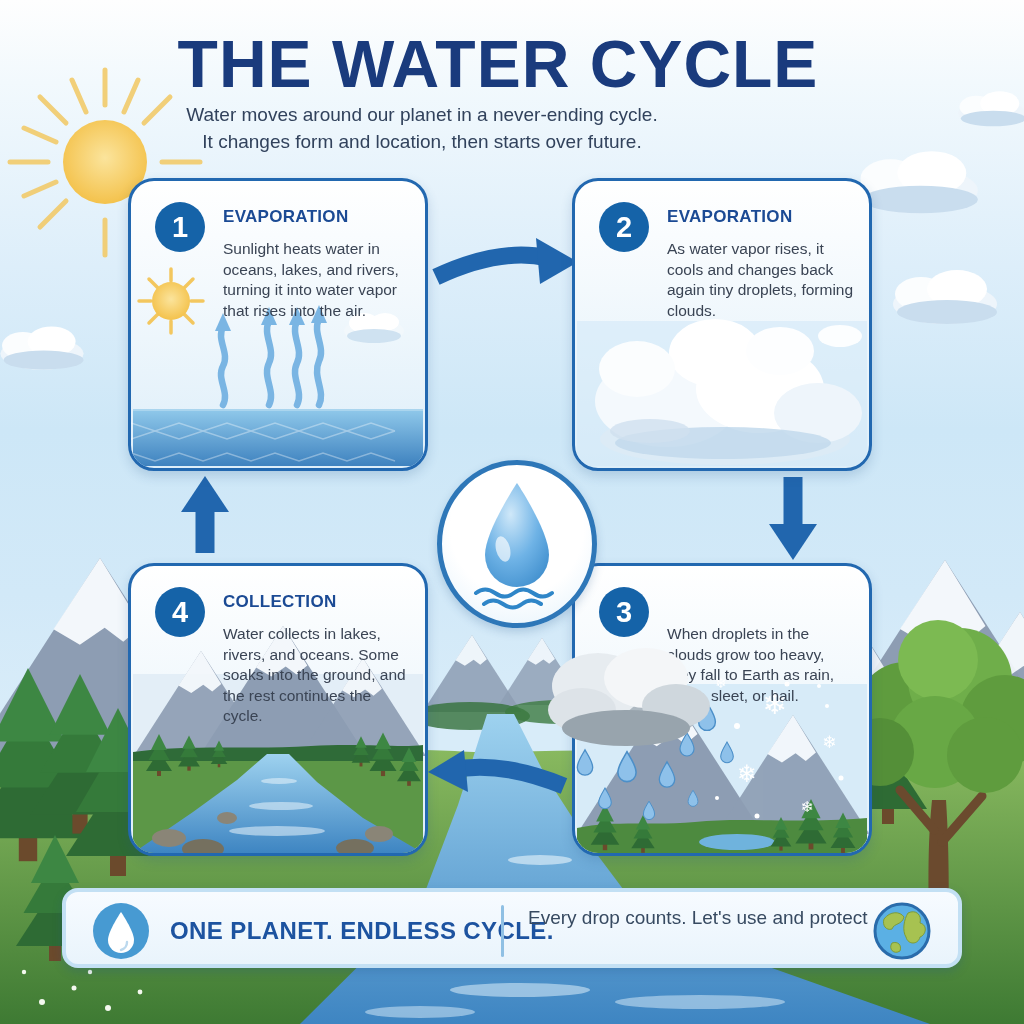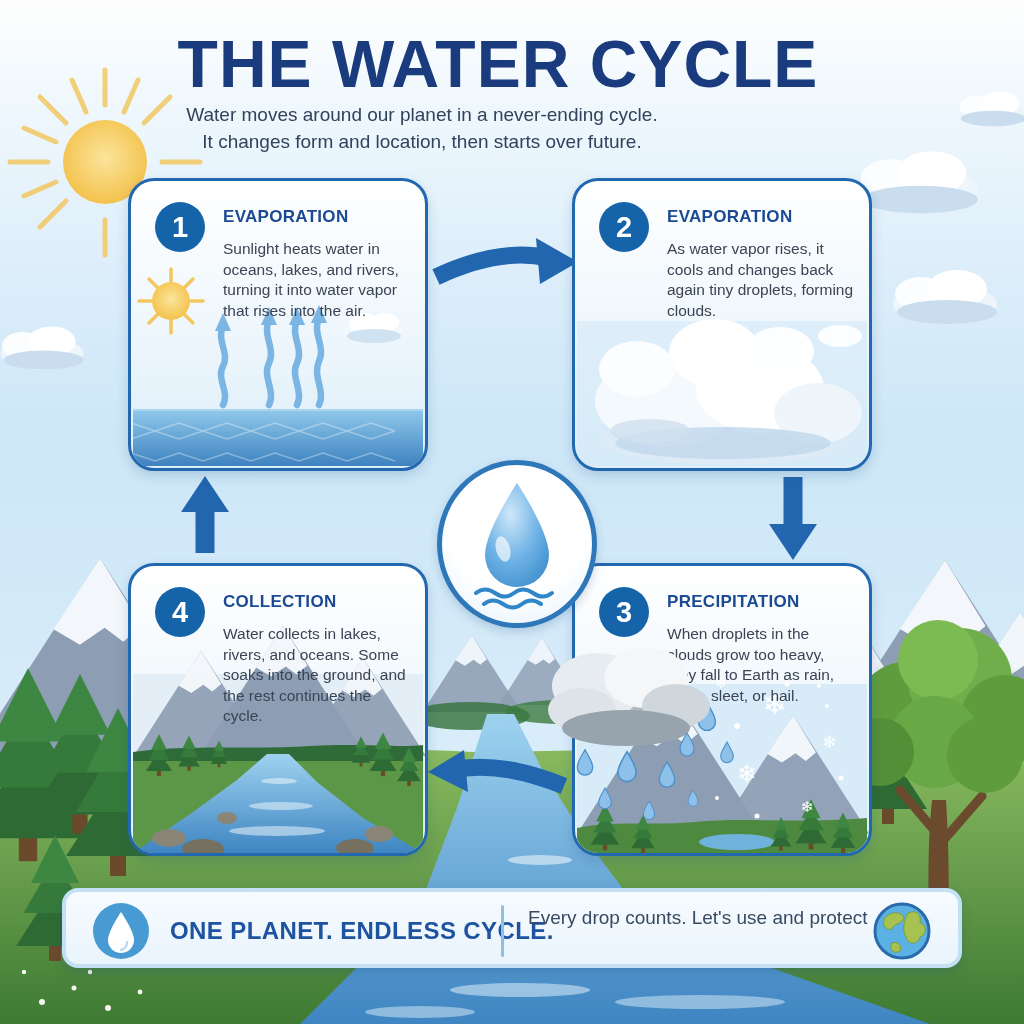--- a/index.html
+++ b/index.html
@@ -316,21 +316,20 @@
         <circle cx="162" cy="160" r="3"></circle>
           <circle cx="212" cy="118" r="2.5"></circle>
           <circle cx="252" cy="140" r="2"></circle>
         <circle cx="182" cy="250" r="2.5"></circle>
           <circle cx="142" cy="232" r="2"></circle>
           <circle cx="266" cy="212" r="2.5"></circle>
         <circle cx="244" cy="120" r="2"></circle>
       </g>
     </svg>
     <div class="num">3</div>
-    <div class="card-title">PRECIPITATION</div>
     <div class="card-desc">When droplets in the clouds grow too heavy, they fall to Earth as rain, snow, sleet, or hail.</div>
   </div>
 
   <svg class="abs" style="left:538px;top:626px;z-index:6;" width="176" height="132" viewBox="0 0 176 132">
     <ellipse cx="88" cy="88" rx="72" ry="30" fill="#aeb9c2"></ellipse>
     <ellipse cx="60" cy="60" rx="46" ry="33" fill="#e7ecf0"></ellipse>
     <ellipse cx="108" cy="52" rx="42" ry="30" fill="#f4f6f8"></ellipse>
     <ellipse cx="138" cy="80" rx="34" ry="22" fill="#cfd7dd"></ellipse>
     <ellipse cx="44" cy="84" rx="34" ry="22" fill="#dde3e8"></ellipse>
     <ellipse cx="88" cy="102" rx="64" ry="18" fill="#98a4ad"></ellipse>

